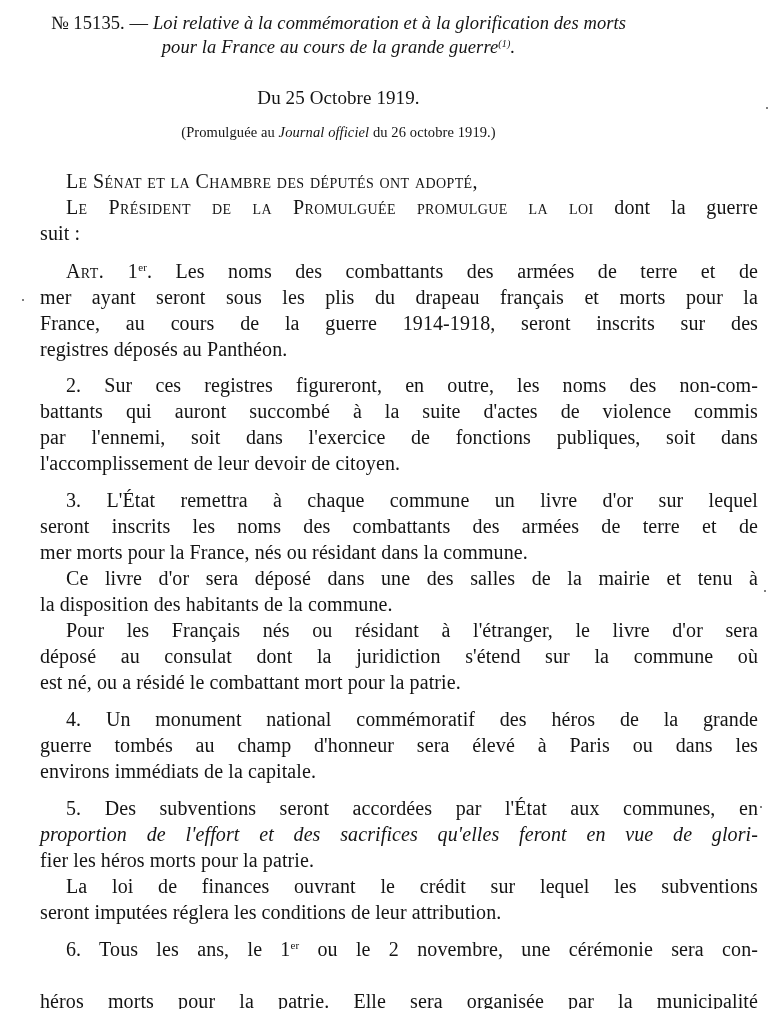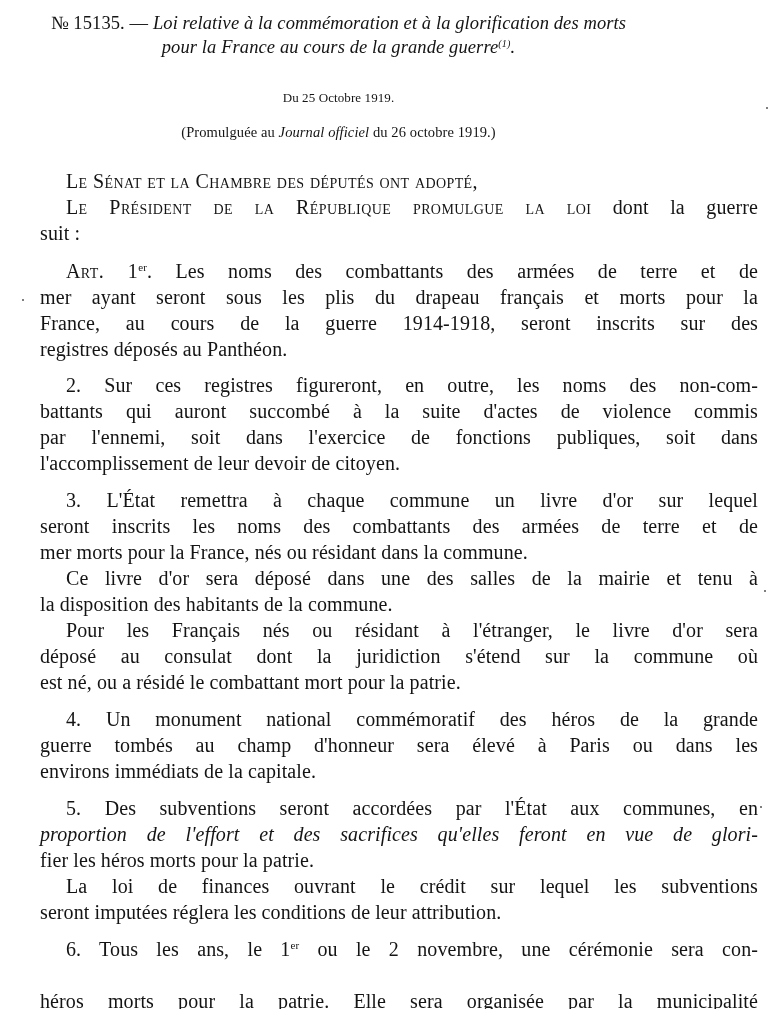--- a/index.html
+++ b/index.html
@@ -15,21 +15,21 @@
     text-align: justify; text-align-last: justify;
     letter-spacing: 0.1px;
   }
   .line.last { text-align-last: left; }
   .line.indent { left: 66px; width: 692px; }
   .center { left: 0; width: 677px; text-align: center; text-align-last: center; }
   .title {
     font-size: 18.5px; line-height: 22px; font-style: italic;
   }
   .title .num { font-style: normal; }
-  .date { font-size: 13px; }
+  .date { font-size: 19px; }
   .promul { font-size: 14.5px; }
   .promul i { font-style: italic; }
   .sc { font-variant: small-caps; letter-spacing: 0.4px; }
   sup { font-size: 0.55em; vertical-align: 0.6em; line-height: 0; }
   .speck { position: absolute; width: 2px; height: 2px; background: #555; border-radius: 1px; }
 </style>
 </head>
 <body>
 
 <div class="page">
@@ -43,21 +43,21 @@
   </div>
   <div class="line center date" style="top:85px;">Du 25 Octobre 1919.</div>
   <div class="line center promul" style="top:119px;">
     <span>(Promulguée au</span>
     <i>Journal officiel</i>
     <span>du 26 octobre 1919.)</span>
   </div>
 
   <div class="line indent last sc" style="top:168px;">Le Sénat et la Chambre des députés ont adopté,</div>
   <div class="line indent" style="top:194px;">
-    <span class="sc">Le Président de la République promulgue la loi</span>
+    <span class="sc">Le Président de la Promulguée promulgue la loi</span>
     <span>dont la guerre</span>
   </div>
   <div class="line last" style="top:220px;">suit :</div>
 
   <div class="line indent" style="top:258px;">
     <span class="sc">Art. 1</span><sup>er</sup><span>. Les noms des combattants des armées de terre et de</span>
   </div>
   <div class="line" style="top:284px;">mer ayant seront sous les plis du drapeau français et morts pour la</div>
   <div class="line" style="top:310px;">France, au cours de la guerre 1914-1918, seront inscrits sur des</div>
   <div class="line last" style="top:336px;">registres déposés au Panthéon.</div>

